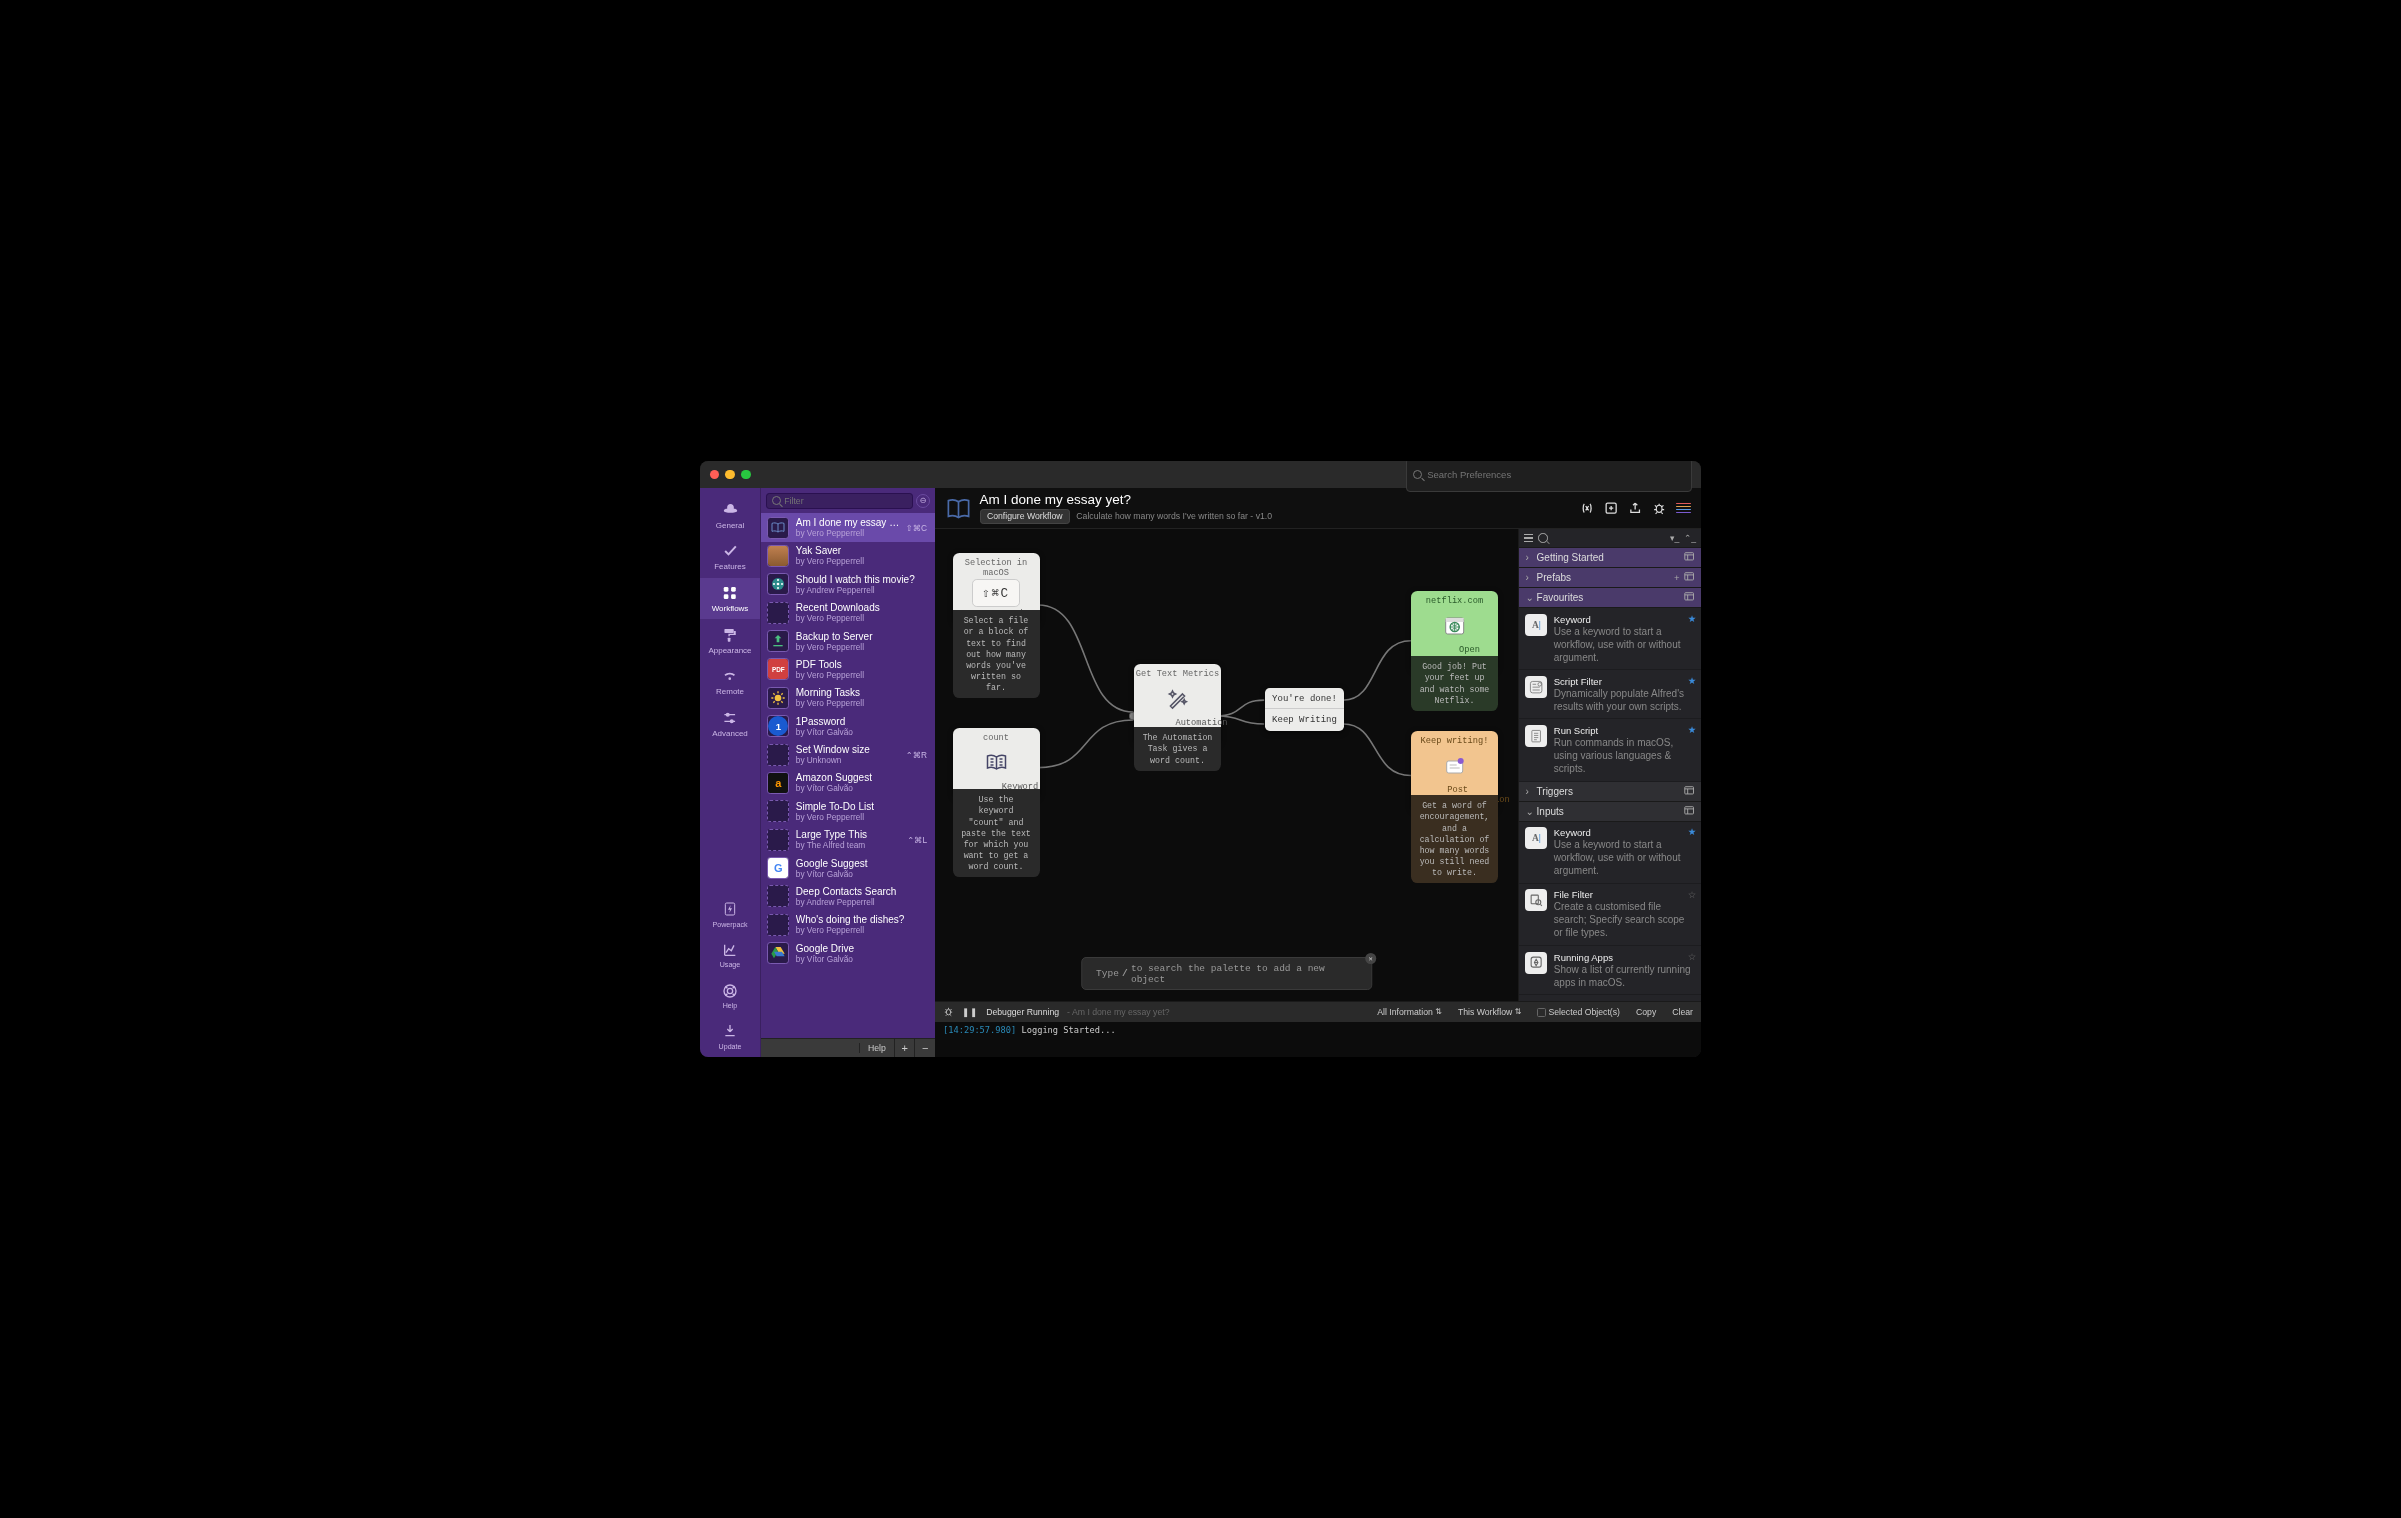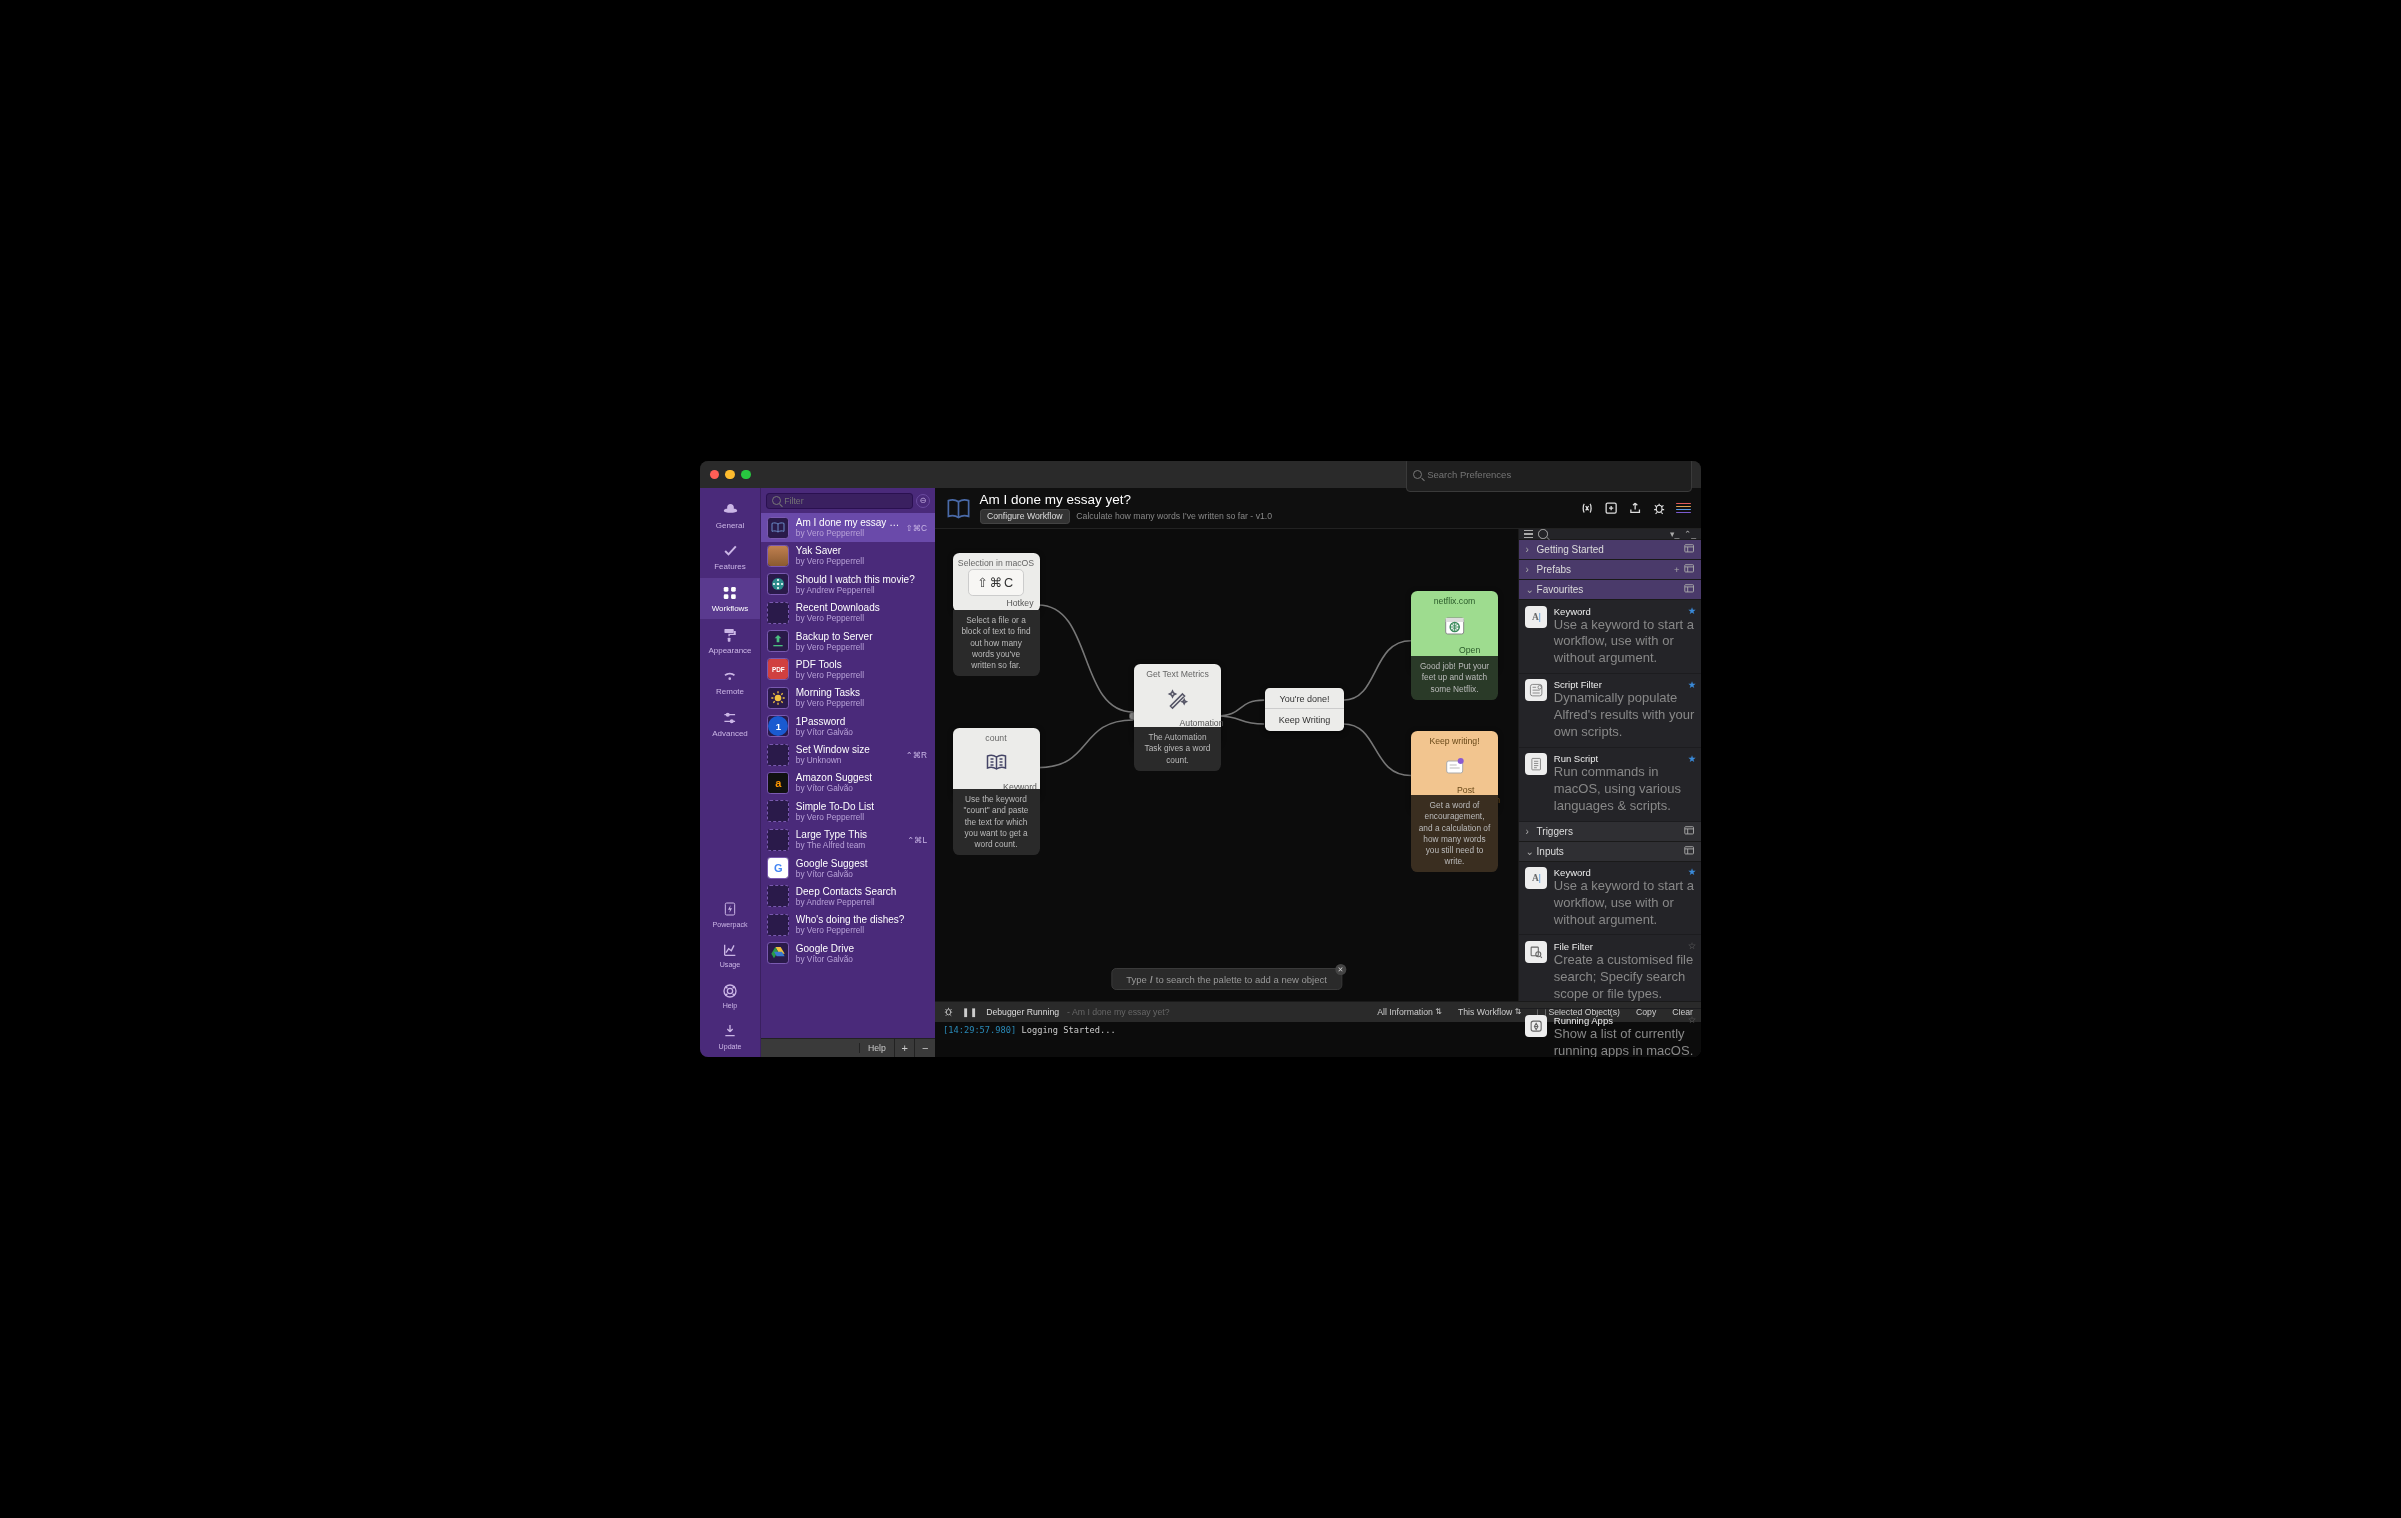--- a/index.html
+++ b/index.html
@@ -132,21 +132,21 @@
     color:#ddd; font-size:8.7px;
   }
   .editor-header .toolbar { margin-left:auto; display:flex; gap:8px; color:#ddd; }
   .editor-header .toolbar .tbtn { width:16px; height:16px; cursor:pointer; display:flex; align-items:center; justify-content:center; }
   .hamburger-color {
     width:14.3px; height:11px; display:flex; flex-direction:column; justify-content:space-between;
   }
   .hamburger-color span { height:1.6px; border-radius:0.8px; }
 
   .canvas-wrap { flex:1; display:flex; min-height:0; }
-  .canvas { flex:1; position:relative; overflow:hidden; background:#0c0c0c; }
+  .canvas { flex:1; position:relative; overflow:hidden; background:#0c0c0c;font-family:Liberation Mono, monospace; }
 
   .node {
     position:absolute; background:#ececea; color:#333; border-radius:6.4px;
     width:87px; box-shadow:0 1.6px 4.8px rgba(0,0,0,0.5);
     display:flex; flex-direction:column; align-items:center;
   }
   .node .top {
     width:100%; padding:4.8px 0 1.6px; text-align:center; font-size:8.7px; color:#666;
   }
   .node .mid {
@@ -203,21 +203,21 @@
     display:flex; gap:6.4px; padding:5.6px 6.4px; border-bottom:0.8px solid #1c1c1f;
     position:relative;
   }
   .palette-item .pi-ico {
     width:22px; height:22px; background:#eee; border-radius:4px;
     display:flex; align-items:center; justify-content:center; color:#666; font-size:9.5px;
     flex-shrink:0;
   }
   .palette-item .pi-meta { flex:1; min-width:0; }
   .palette-item .pi-title { color:#eee; font-size:9.5px; }
-  .palette-item .pi-desc { color:#888; font-size:13px; line-height:1.3; }
+  .palette-item .pi-desc { color:#888; font-size:10px; line-height:1.3; }
   .palette-item .star { position:absolute; right:4.8px; top:4.8px; color:#3a8ad8; font-size:9.5px; }
   .palette-item .star.off { color:#666; }
 
   
   .debugger {
     height:20.6px; background:#2a2a2a; display:flex; align-items:center; padding:0 8px;
     gap:8px; font-size:8.7px; color:#aaa; border-top:0.8px solid #1a1a1a;
   }
   .debugger .dstatus { color:#ddd; }
   .debugger .dsub { color:#666; }

